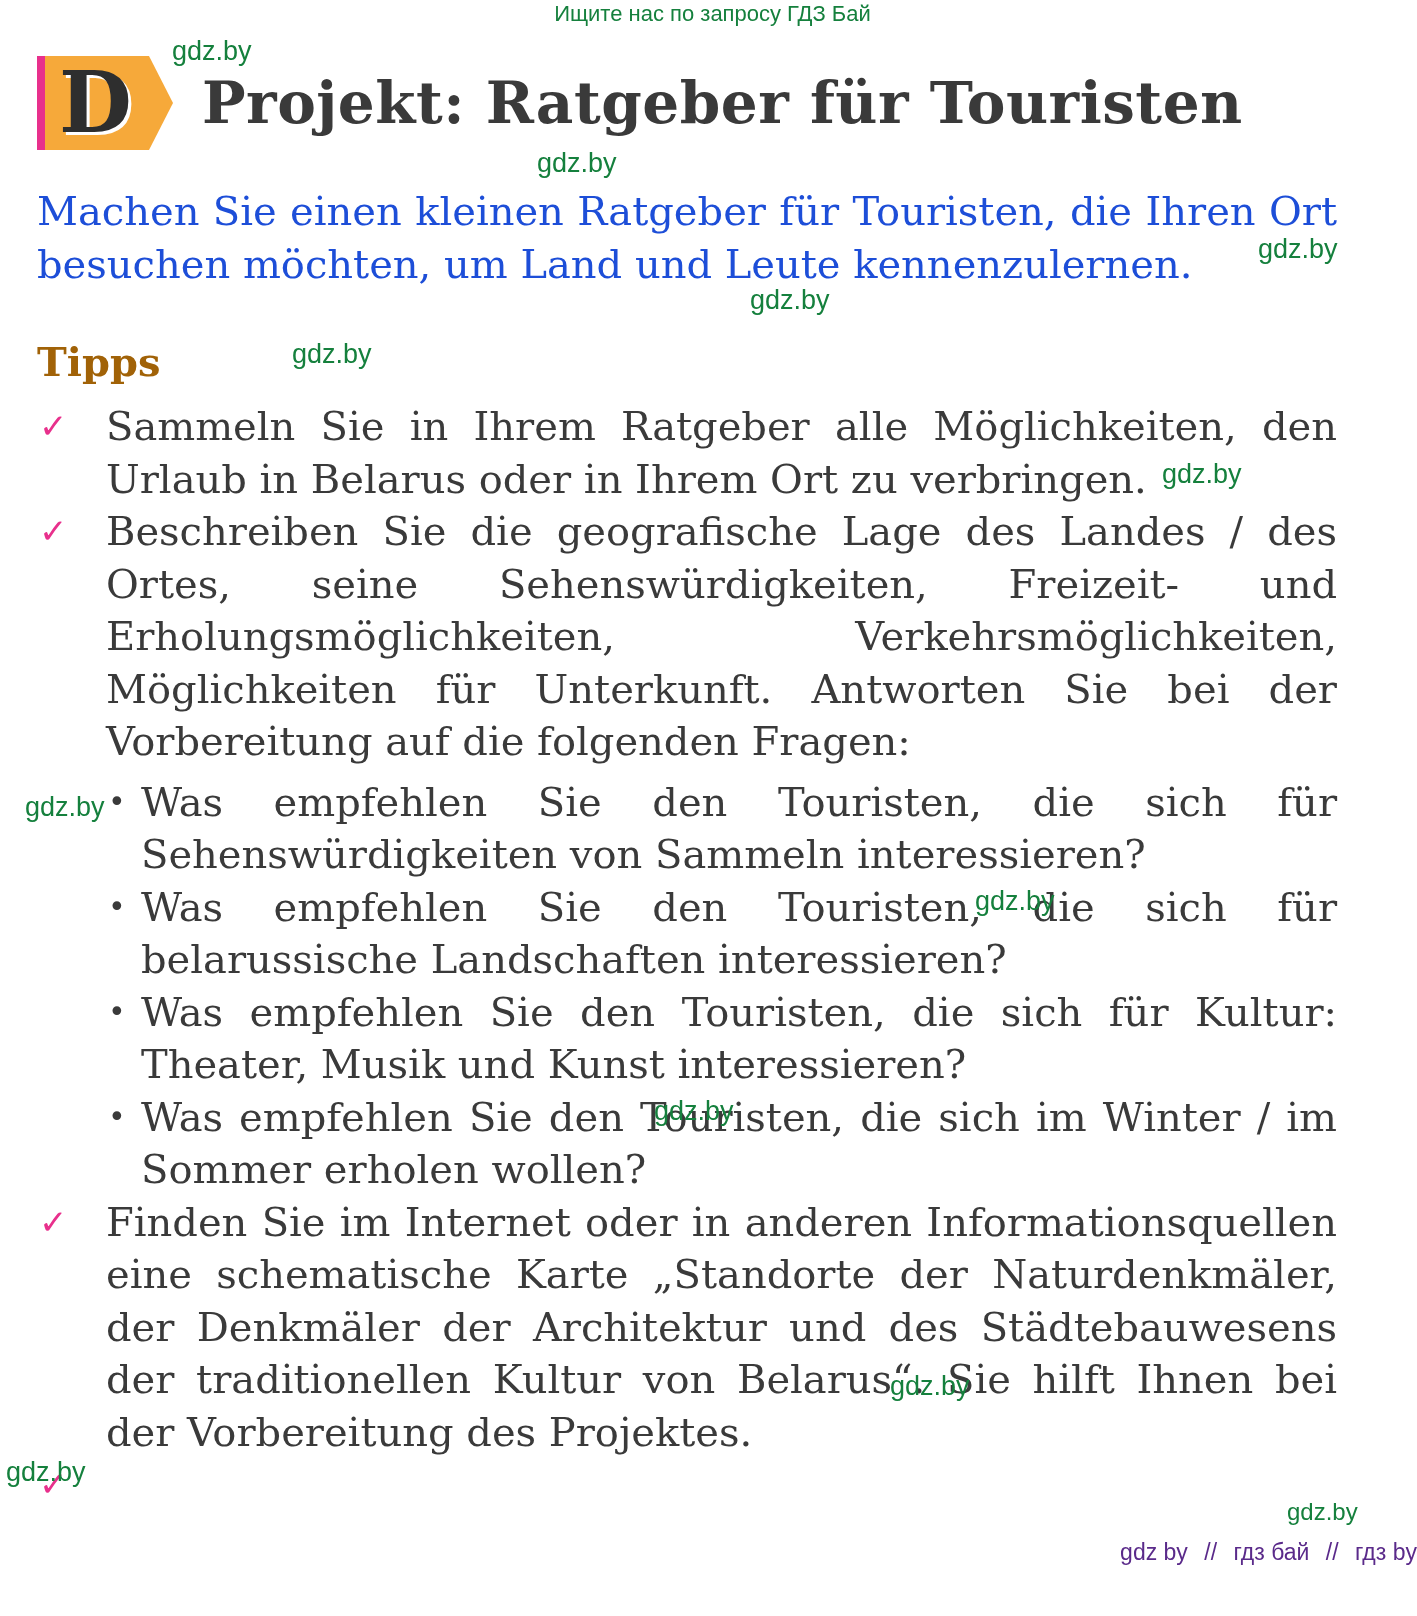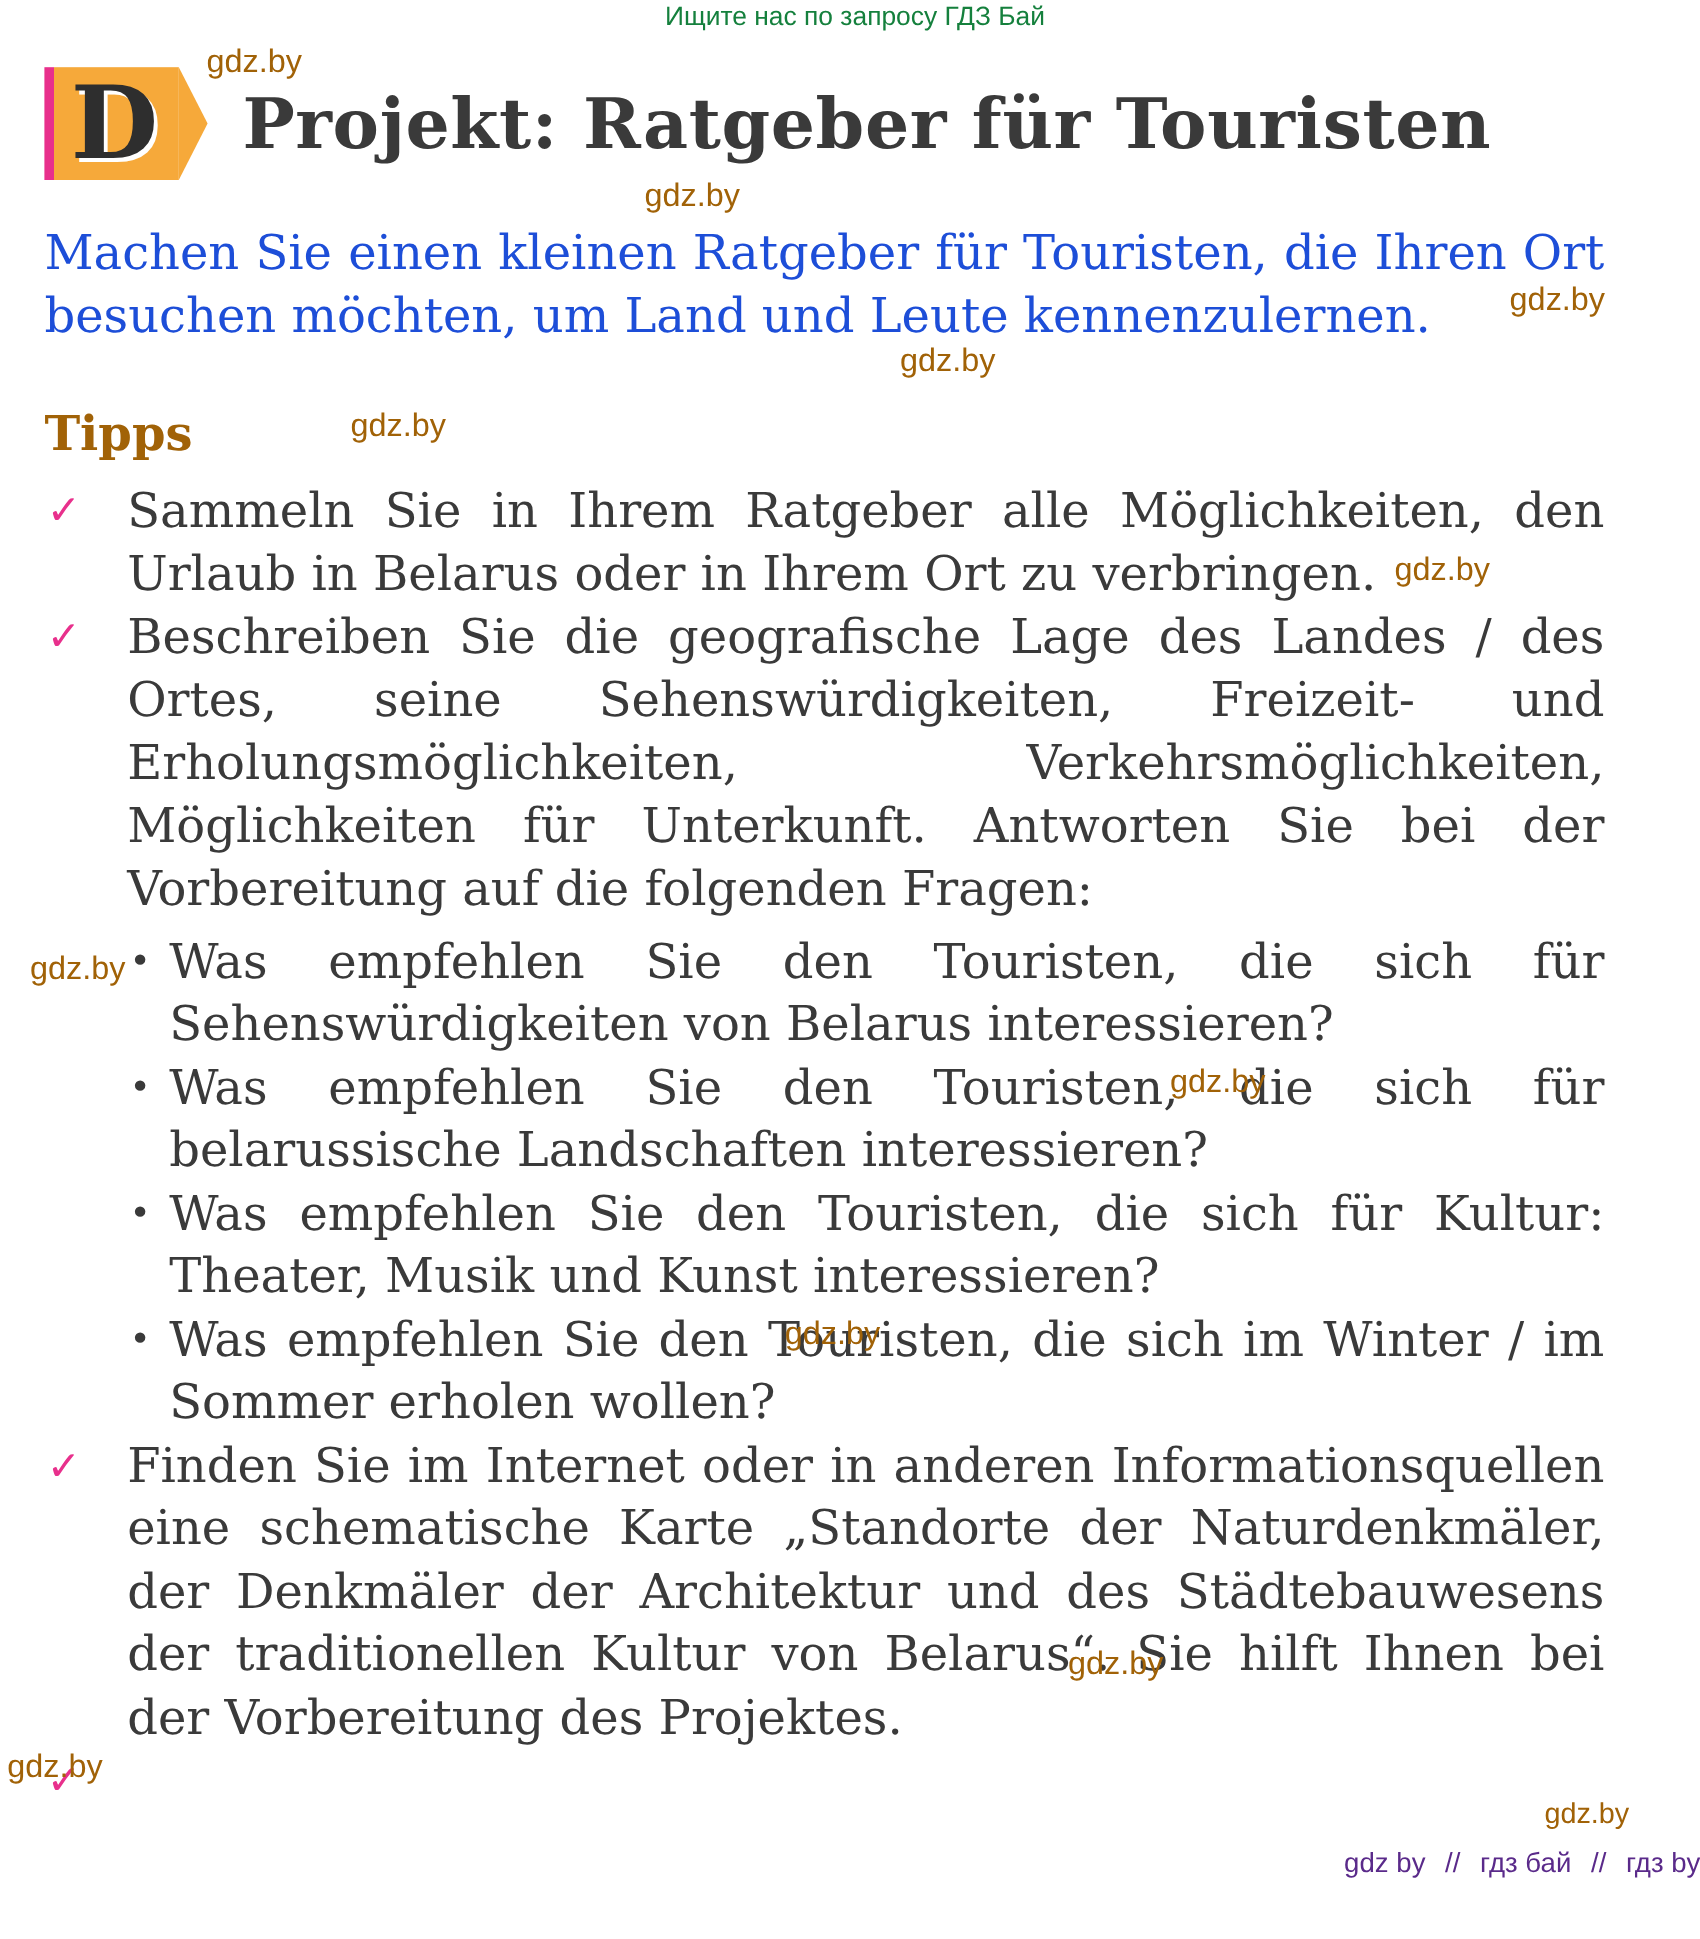--- a/index.html
+++ b/index.html
@@ -3,21 +3,21 @@
   <meta charset="utf-8">
   <style>
     html, body { margin: 0; padding: 0; background: #ffffff; }
     body { width: 1417px; height: 1616px; position: relative; overflow: hidden; color: #383838; }
     .serif { font-family: "DejaVu Serif", "Liberation Serif", serif; }
     .sans { font-family: "Liberation Sans", "DejaVu Sans", sans-serif; }
 
     .top-banner { position: absolute; top: 0; left: 0; width: 100%; text-align: center; font-size: 22px; color: #15803d; line-height: 28px; padding-left: 4px; }
     .top-banner span { position: relative; left: 0; }
 
-    .wm { position: absolute; font-size: 27px; color: #a16207; line-height: 1; white-space: nowrap; }
+    .wm { position: absolute; font-size: 27px; color: #15803d; line-height: 1; white-space: nowrap; }
 
     .badge { position: absolute; left: 37px; top: 56px; width: 134px; height: 94px; }
     .badge .pink { position: absolute; left: 0; top: 0; width: 8px; height: 94px; background: #e8308c; }
     .badge .orange { position: absolute; left: 8px; top: 0; width: 104px; height: 94px; background: #f6a93a; }
     .badge .arrow { position: absolute; left: 112px; top: 0; width: 0; height: 0; border-top: 47px solid transparent; border-bottom: 47px solid transparent; border-left: 24px solid #f6a93a; }
     .badge .letter { position: absolute; left: 22px; top: 2px; font-size: 84px; font-weight: bold; color: #2e2e2e; line-height: 90px; text-shadow: 3px 3px 0 #fff; }
 
     .title { position: absolute; left: 202px; top: 68px; font-size: 58px; font-weight: bold; color: #3a3a3a; letter-spacing: 0.5px; white-space: nowrap; line-height: 70px; }
 
     .intro { position: absolute; left: 37px; top: 185px; width: 1300px; font-size: 40px; line-height: 53px; text-align: justify; color: #1d4ed8; }
@@ -56,21 +56,21 @@
   <div class="tip">
     <span class="check">✓</span>
     <span>Sammeln Sie in Ihrem Ratgeber alle Möglichkeiten, den Urlaub in Belarus oder in Ihrem Ort zu verbringen.</span>
   </div>
   <div class="tip">
     <span class="check">✓</span>
     <span>Beschreiben Sie die geografische Lage des Landes / des Ortes, seine Sehenswürdigkeiten, Freizeit- und Erholungsmöglichkeiten, Verkehrsmöglichkeiten, Möglichkeiten für Unterkunft. Antworten Sie bei der Vorbereitung auf die folgenden Fragen:</span>
     <ul class="bullets">
       <li class="bullet">
         <span class="dot">•</span>
-        <span>Was empfehlen Sie den Touristen, die sich für Sehenswürdigkeiten von Belarus interessieren?</span>
+        <span>Was empfehlen Sie den Touristen, die sich für Sehenswürdigkeiten von Sammeln interessieren?</span>
       </li>
       <li class="bullet">
         <span class="dot">•</span>
         <span>Was empfehlen Sie den Touristen, die sich für belarussische Landschaften interessieren?</span>
       </li>
       <li class="bullet">
         <span class="dot">•</span>
         <span>Was empfehlen Sie den Touristen, die sich für Kultur: Theater, Musik und Kunst interessieren?</span>
       </li>
       <li class="bullet">

